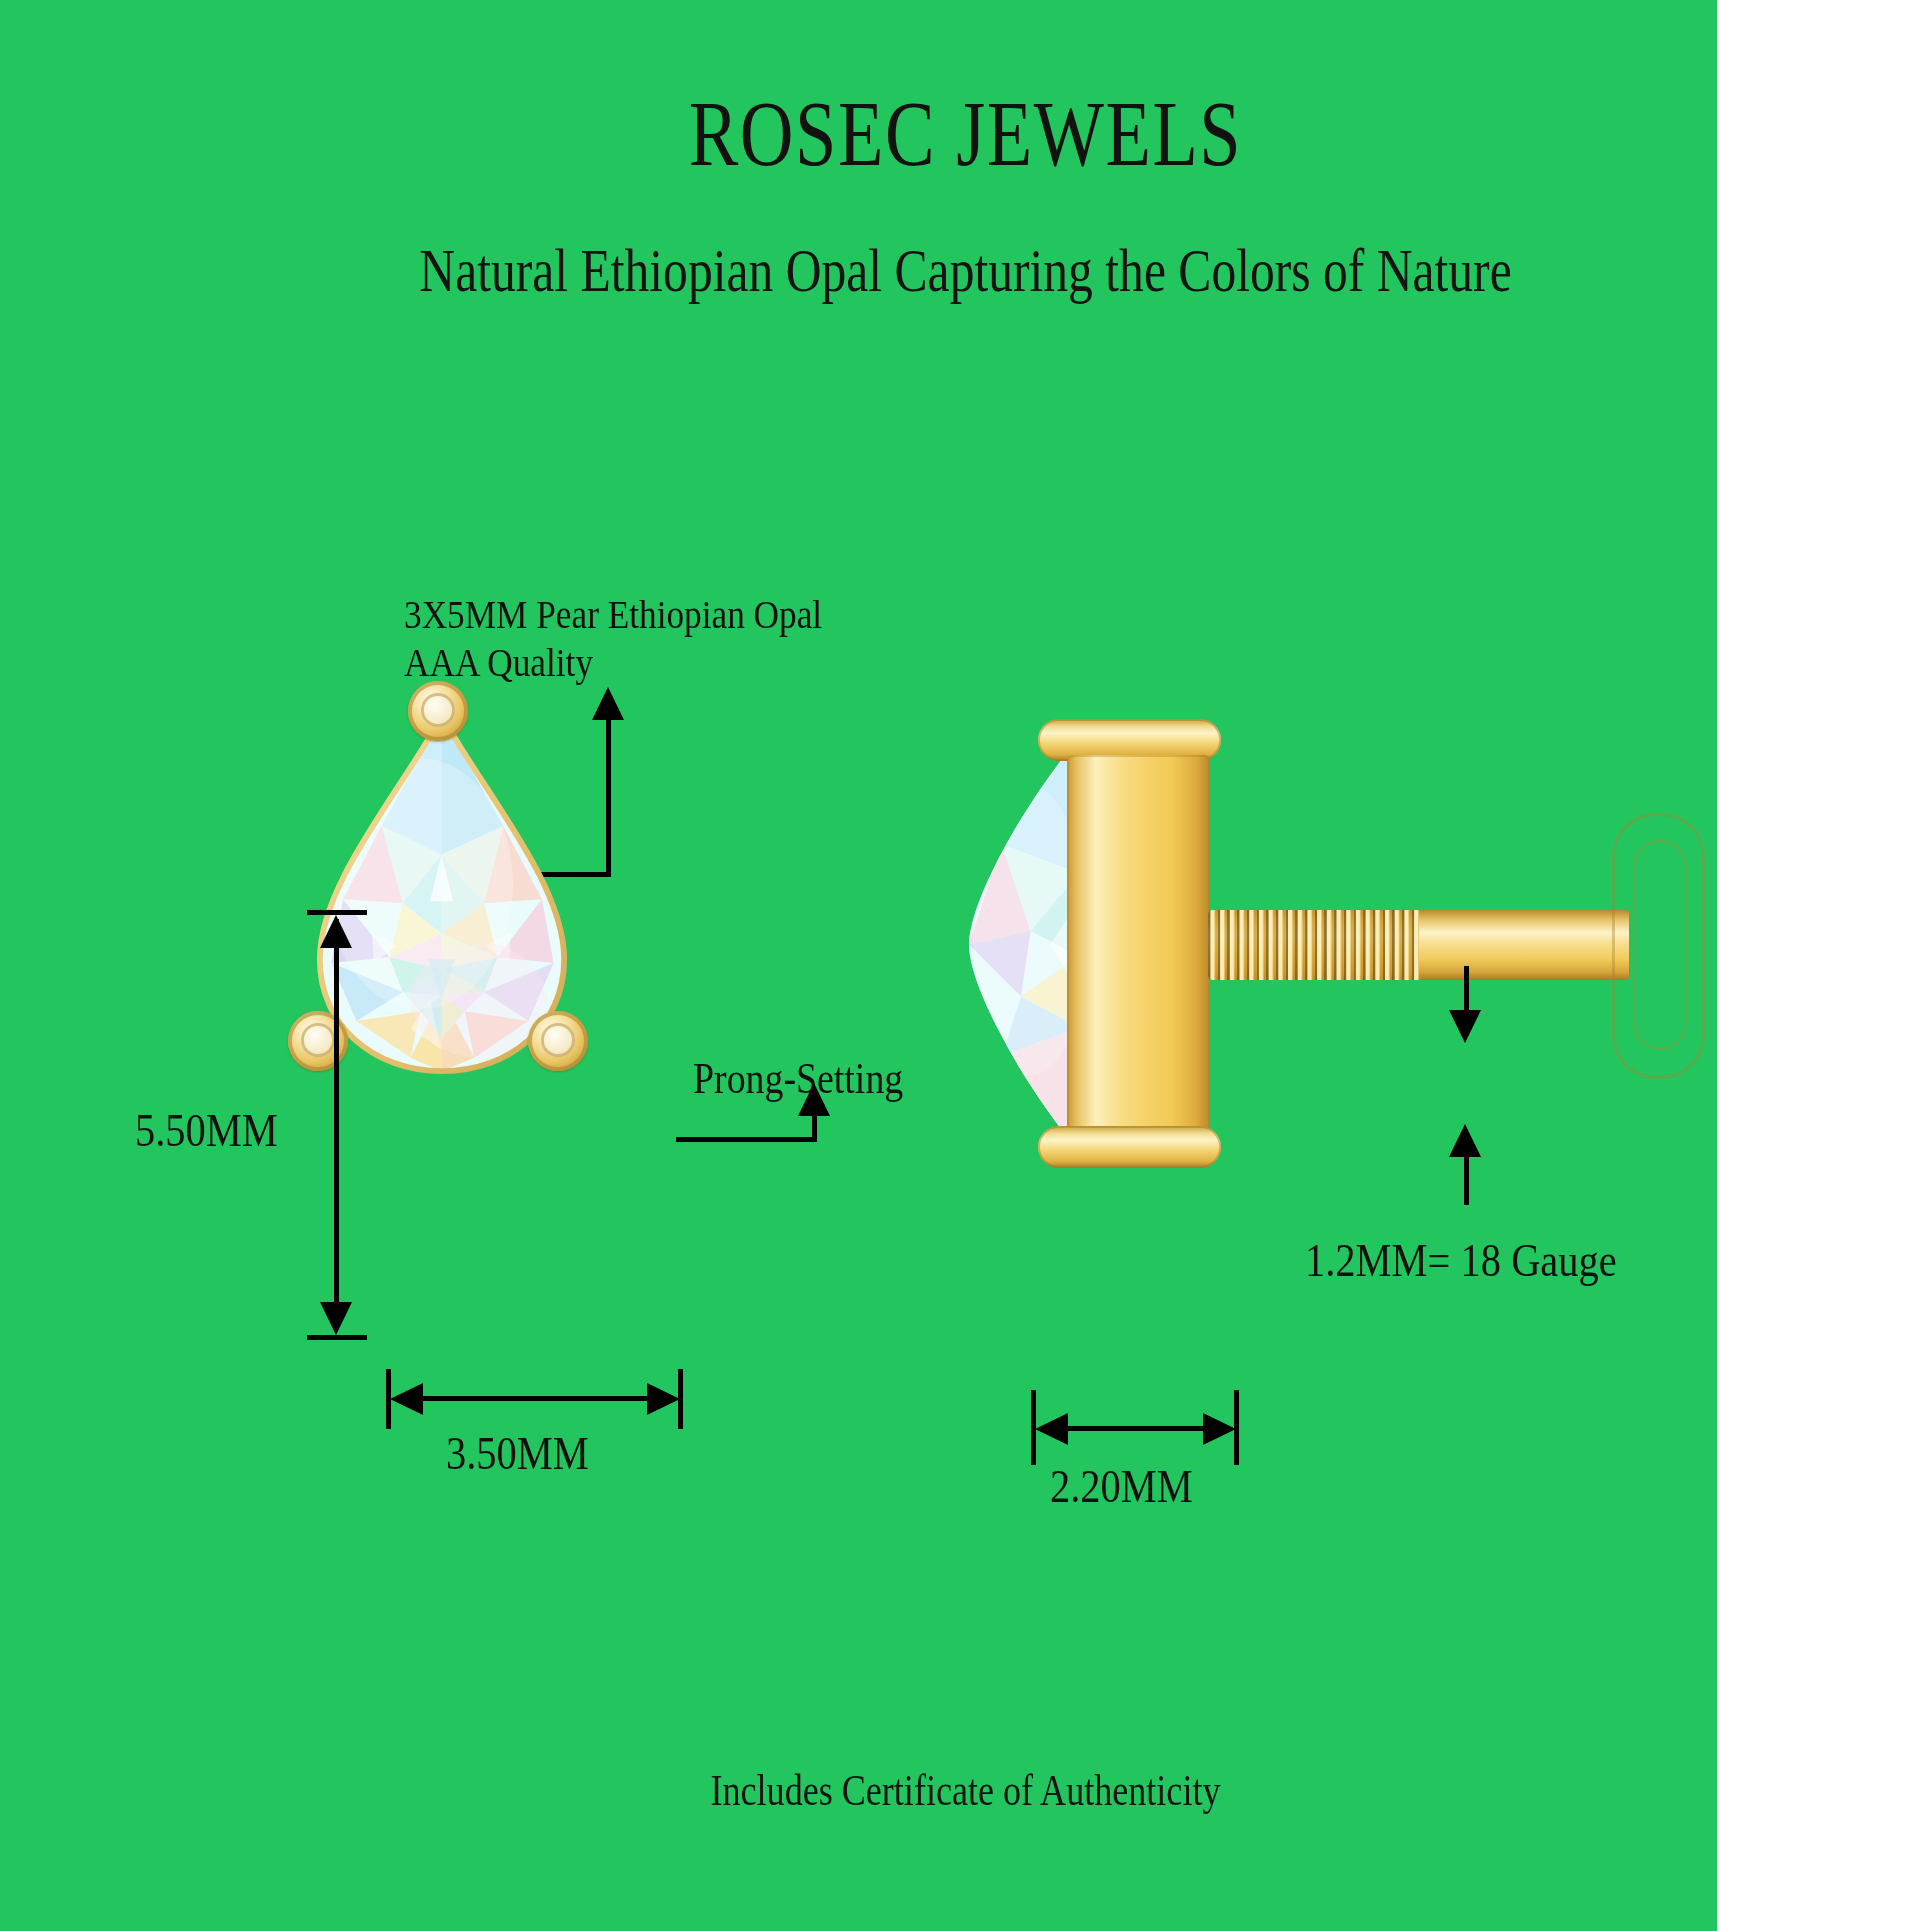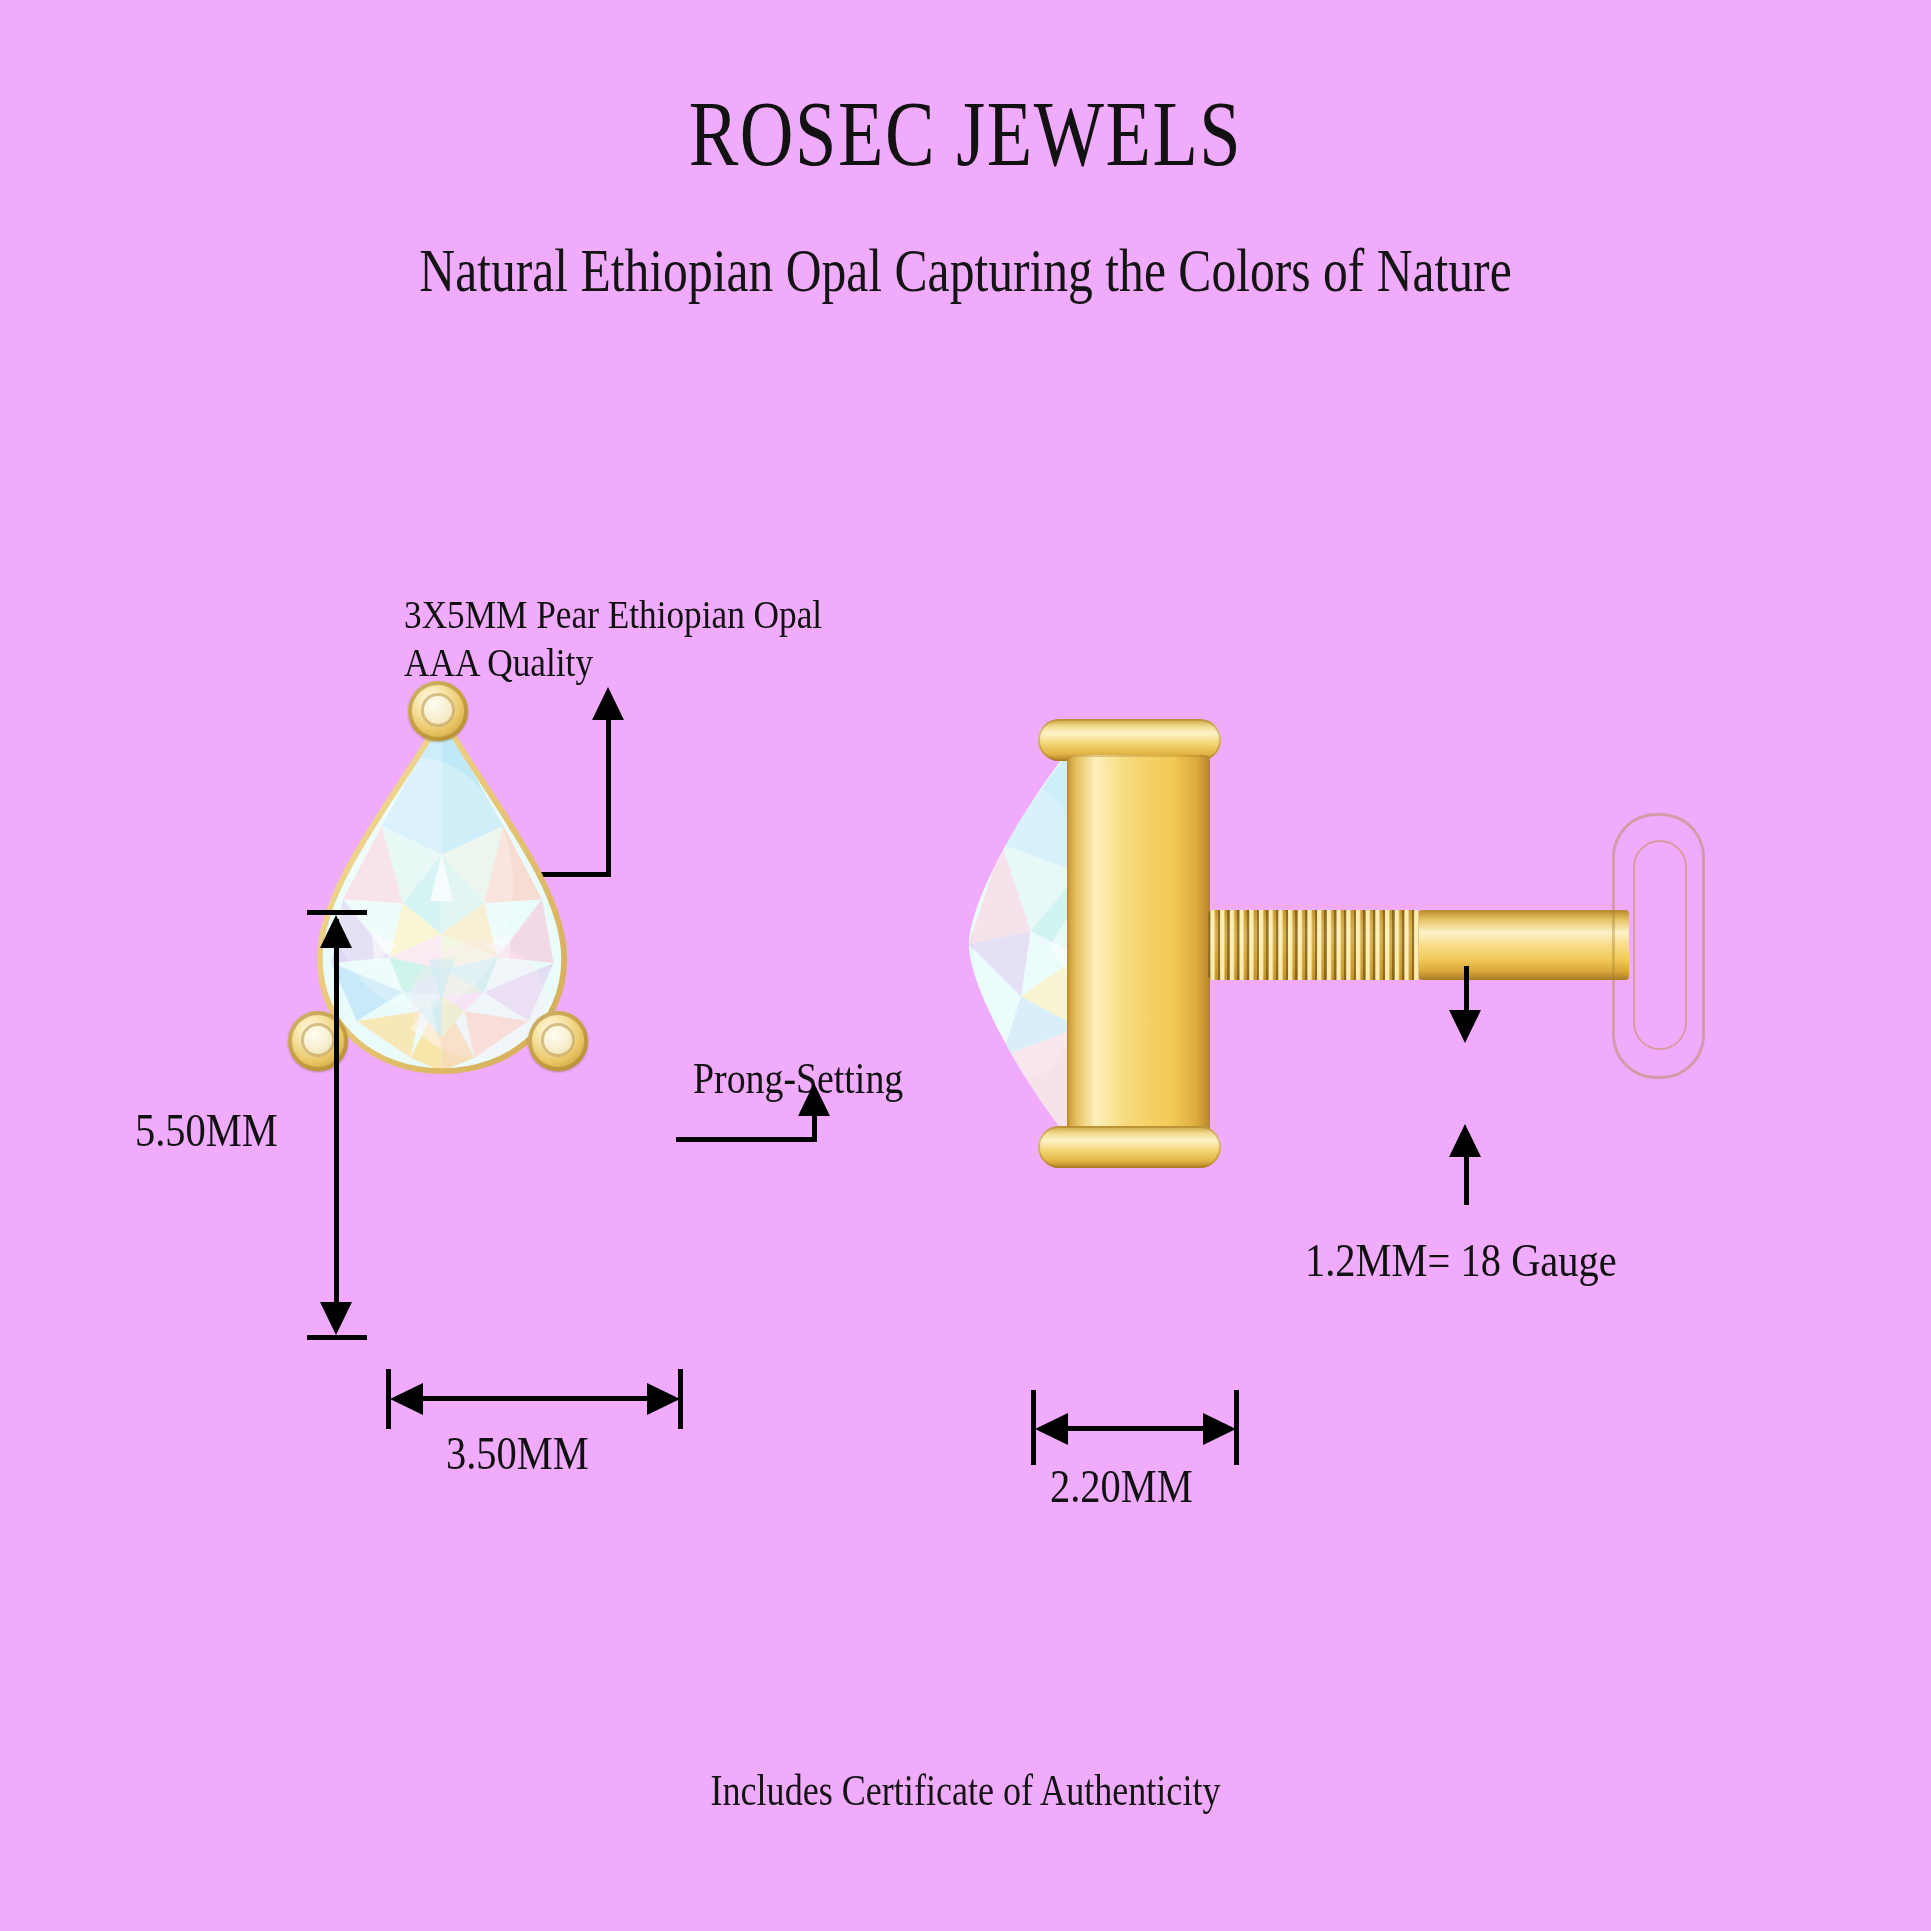--- a/index.html
+++ b/index.html
@@ -2,21 +2,21 @@
 <html><head>
 <meta charset="utf-8">
 <style>
   * { box-sizing: border-box; margin: 0; padding: 0; }
   html, body {
     width: 1931px; height: 1931px;
     background: #ffffff;
     font-family: "Liberation Serif", "DejaVu Serif", serif;
     overflow: hidden;
   }
-  #stage { position: relative; width: 1931px; height: 1931px; background:#f0abfc; }
+  #stage { position: relative; width: 1717px; height: 1931px; background:#22c55e; }
 
   
   #brand-title {
     position: absolute; left: 0; top: 85px; width: 1931px;
     text-align: center;
     font-size: 93px; line-height: 1.05;
     letter-spacing: 1.9px;
     color: #121212;
     transform: scaleX(0.80); transform-origin: center top;
     white-space: nowrap;

